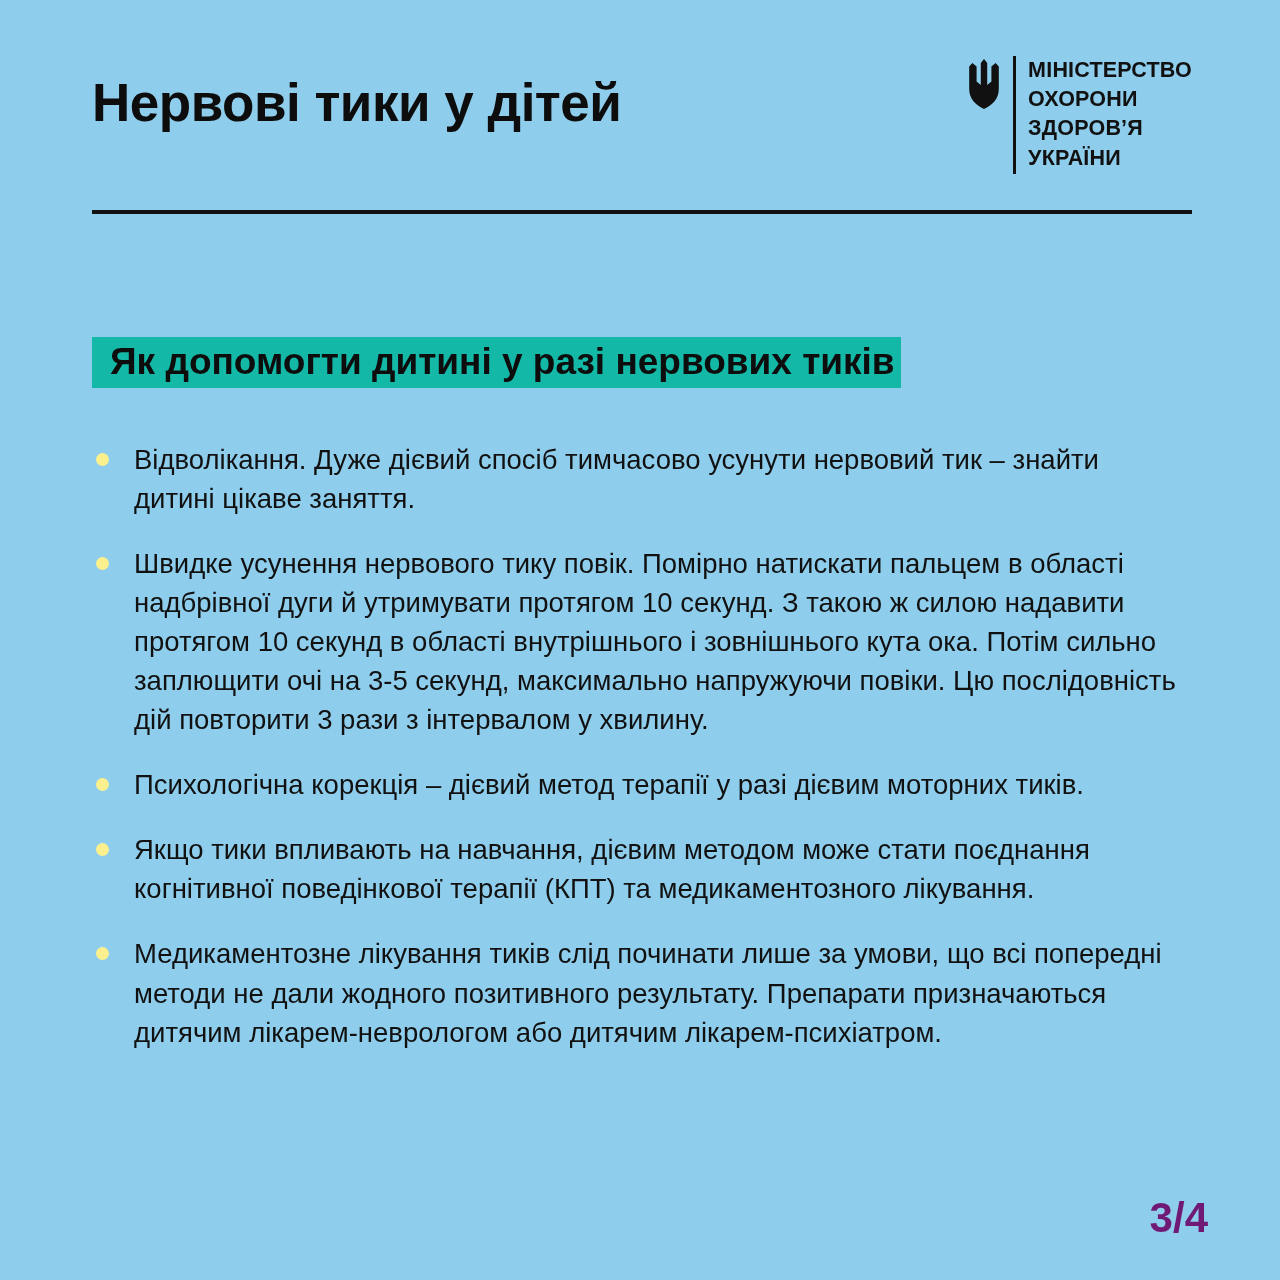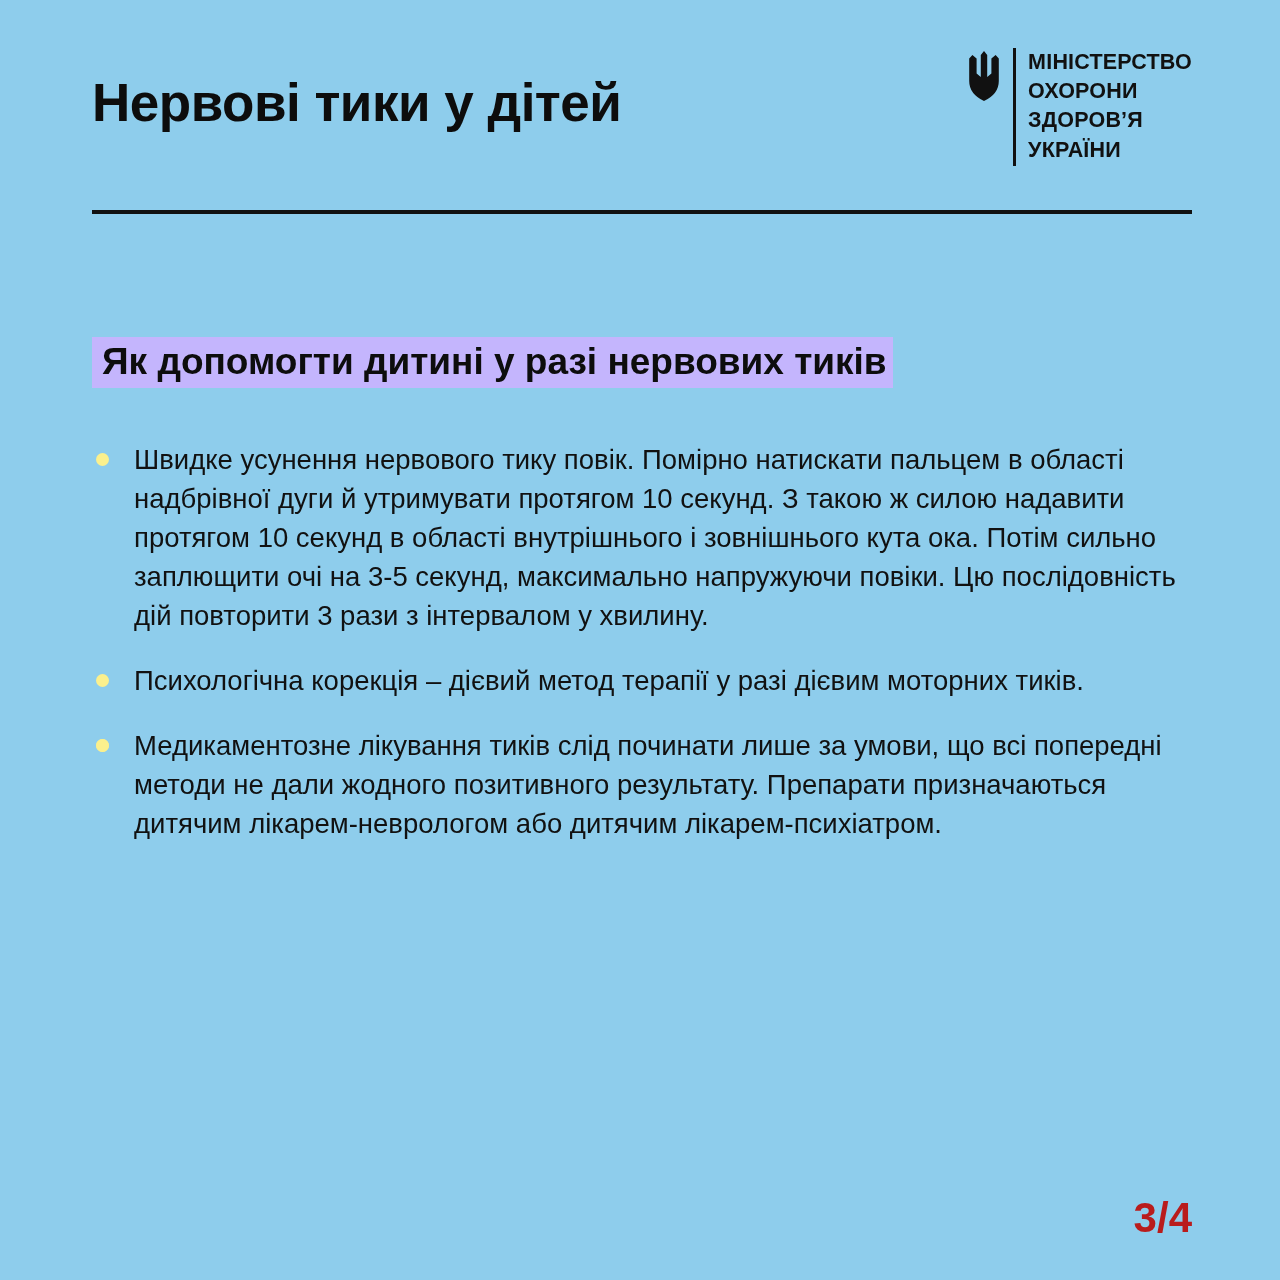--- a/index.html
+++ b/index.html
@@ -37,21 +37,21 @@
     font-size: 53px;
     font-weight: bold;
     letter-spacing: -0.5px;
     color: #0d0d0d;
     white-space: nowrap;
     text-align: right;
   }
   .logo {
     position: absolute;
     right: 0;
-    top: 8px;
+    top: 16px;
     display: flex;
     align-items: flex-start;
     gap: 12px;
   }
   .logo-emblem {
     width: 34px;
     height: 52px;
     display: block;
     margin-top: 2px;
   }
@@ -82,25 +82,25 @@
   }
 
   
   .section-heading {
     position: absolute;
     left: 92px;
     top: 334px;
   }
   .section-heading .hl {
     display: inline;
-    background: #c4b5fd;
+    background: #14b8a6;
     font-size: 37px;
     font-weight: bold;
     line-height: 1.5;
-    padding: 4px 6px 6px 10px;
+    padding: 4px 6px 6px 18px;
     box-decoration-break: clone;
     -webkit-box-decoration-break: clone;
     color: #0d0d0d;
   }
 
   
   .bullets {
     position: absolute;
     left: 92px;
     right: 100px;
@@ -123,25 +123,25 @@
   }
   .bullet .text {
     font-size: 27.5px;
     line-height: 1.42;
     color: #111;
   }
 
   
   .page-num {
     position: absolute;
-    right: 88px;
+    right: 72px;
     bottom: 38px;
     font-size: 42px;
     font-weight: bold;
-    color: #b91c1c;
+    color: #701a75;
   }
 </style>
 </head>
 <body>
 
 <div class="slide">
 
   <div class="header">
     <div class="title">Нервові тики у дітей</div>
 
@@ -163,28 +163,33 @@
 
   <div class="hrule"></div>
 
   <div class="section-heading">
     <span class="hl">Як допомогти дитині у разі нервових тиків</span>
   </div>
 
   <div class="bullets">
     <div class="bullet">
       <span class="dot"></span>
+      <span class="text">Відволікання. Дуже дієвий спосіб тимчасово усунути нервовий тик – знайти дитині цікаве заняття.</span>
+    </div>
+    <div class="bullet">
+      <span class="dot"></span>
       <span class="text">Швидке усунення нервового тику повік. Помірно натискати пальцем в області надбрівної дуги й утримувати протягом 10 секунд. З такою ж силою надавити протягом 10 секунд в області внутрішнього і зовнішнього кута ока. Потім сильно заплющити очі на 3-5 секунд, максимально напружуючи повіки. Цю послідовність дій повторити 3 рази з інтервалом у хвилину.</span>
     </div>
     <div class="bullet">
       <span class="dot"></span>
       <span class="text">Психологічна корекція – дієвий метод терапії у разі дієвим моторних тиків.</span>
     </div>
     <div class="bullet">
       <span class="dot"></span>
+      <span class="text">Якщо тики впливають на навчання, дієвим методом може стати поєднання когнітивної поведінкової терапії (КПТ) та медикаментозного лікування.</span>
     </div>
     <div class="bullet">
       <span class="dot"></span>
       <span class="text">Медикаментозне лікування тиків слід починати лише за умови, що всі попередні методи не дали жодного позитивного результату. Препарати призначаються дитячим лікарем-неврологом або дитячим лікарем-психіатром.</span>
     </div>
   </div>
 
   <div class="page-num">3/4</div>
 
 </div>

